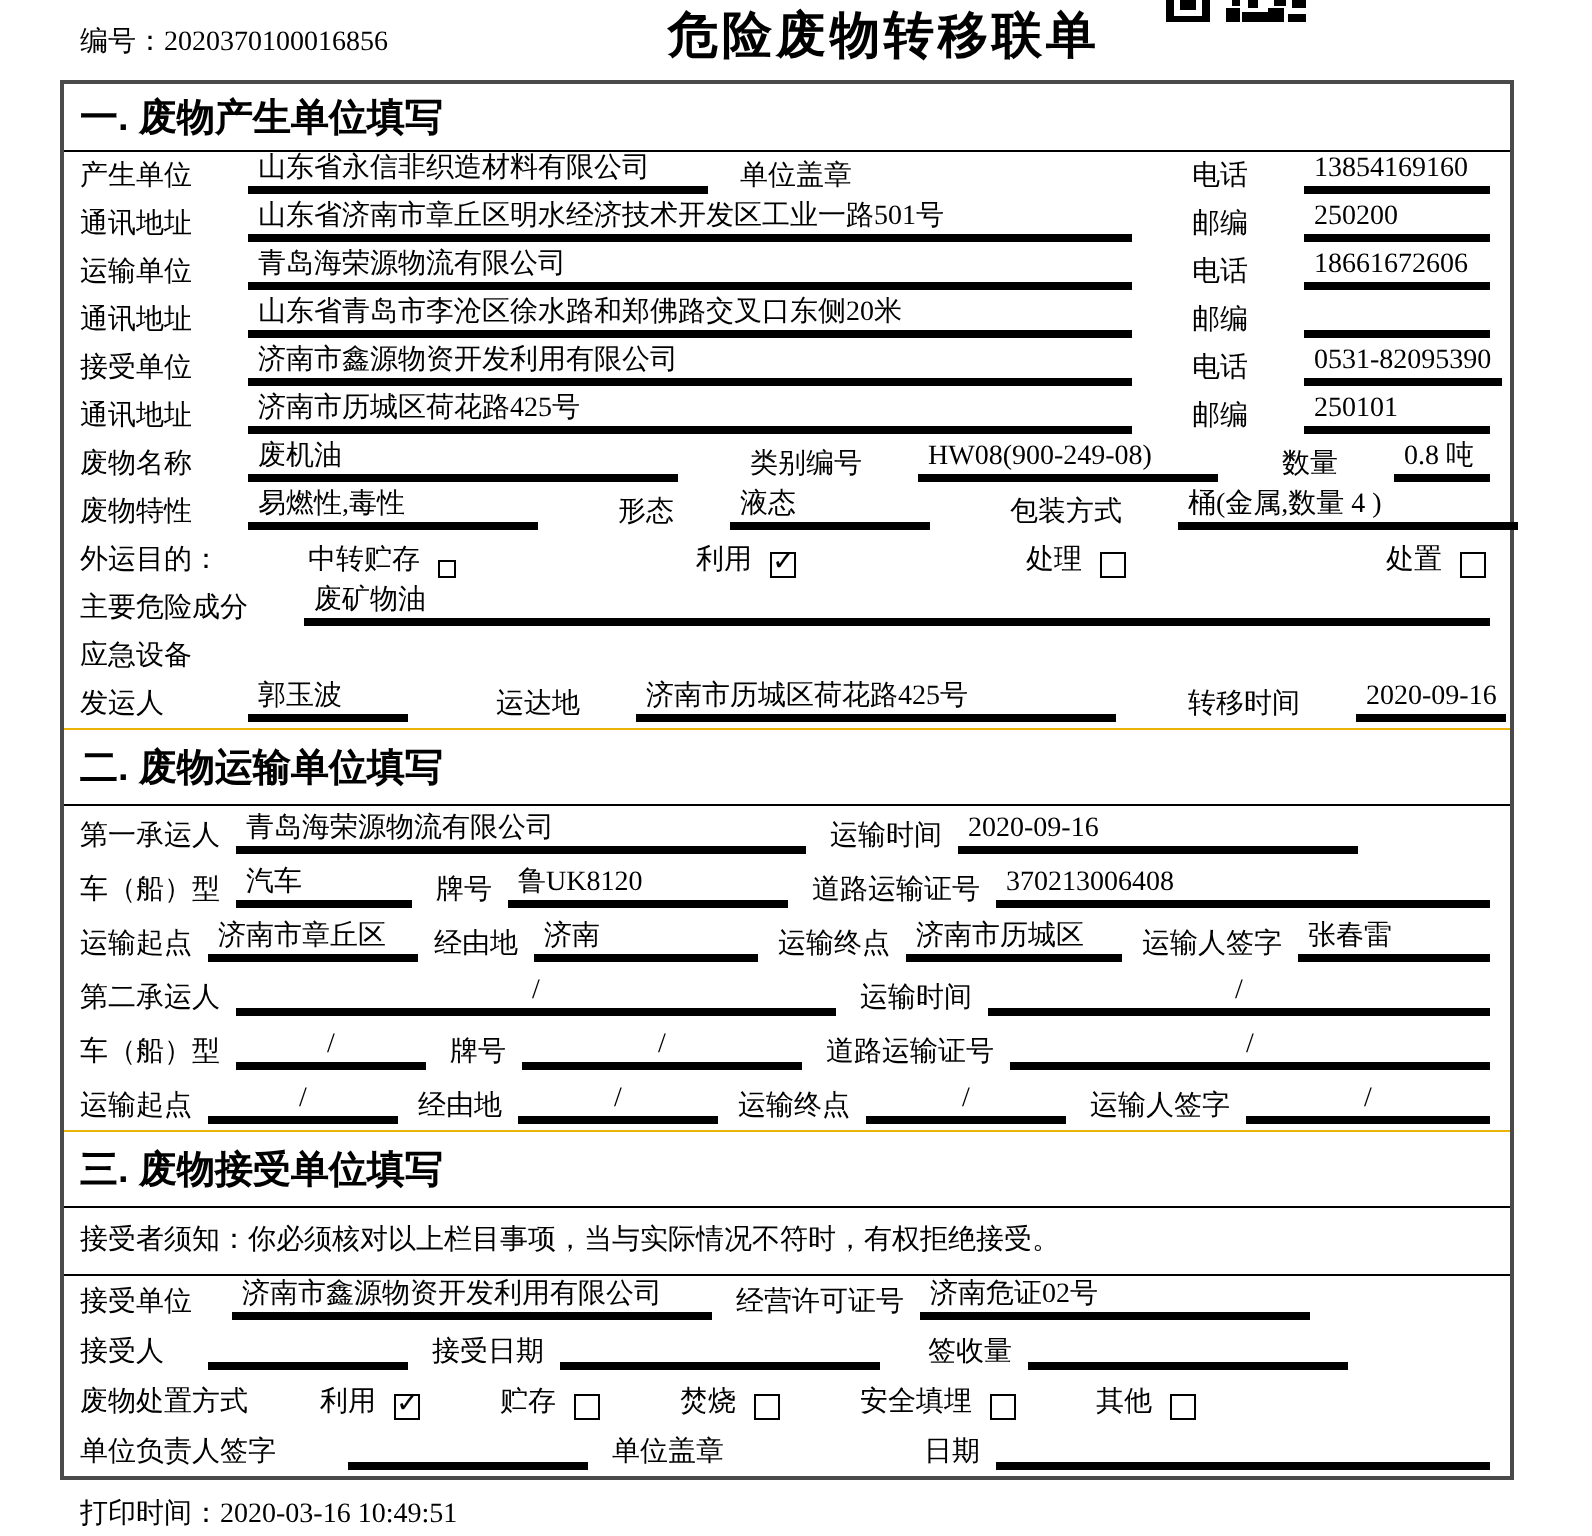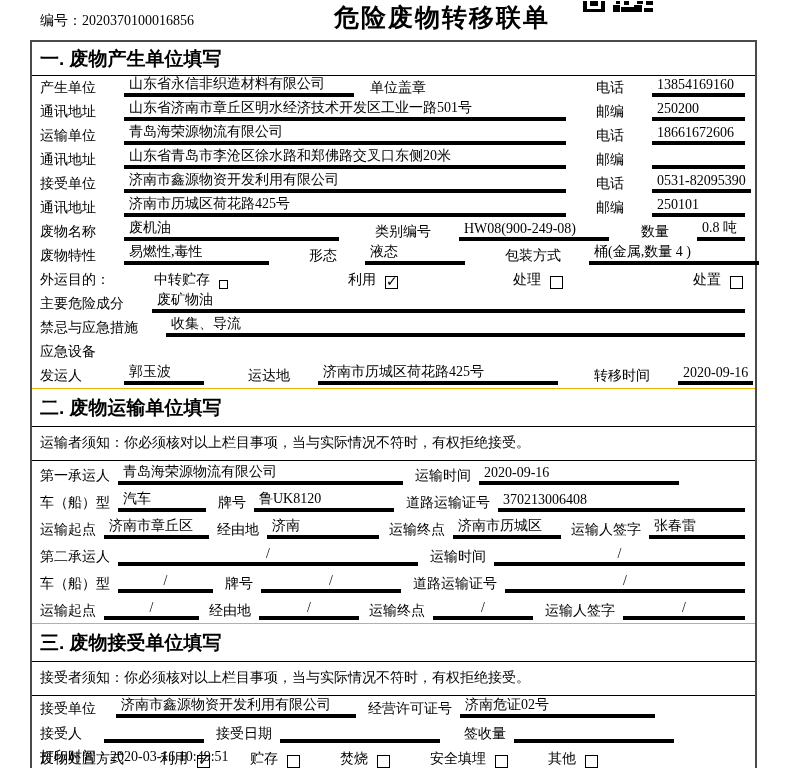--- a/index.html
+++ b/index.html
@@ -194,42 +194,37 @@
         <span>处置</span>
         <span class="cb"></span>
       </span>
     </div>
 
     <div class="row">
       <span class="lbl">主要危险成分</span>
       <span class="val grow">废矿物油</span>
     </div>
 
-    <div class="row">
-      <span class="lbl">禁忌与应急措施</span>
-      <span class="val grow">收集、导流</span>
-    </div>
 
     <div class="row">
       <span class="lbl w56l">应急设备</span>
     </div>
 
     <div class="row">
       <span class="lbl w56l">发运人</span>
       <span class="val w80">郭玉波</span>
       <span class="lbl ml24">运达地</span>
       <span class="val w240">济南市历城区荷花路425号</span>
       <span class="lbl ml16">转移时间</span>
       <span class="val grow">2020-09-16</span>
     </div>
   </div>
 
   <div class="s2">
     <div class="sec-title bt">二. 废物运输单位填写</div>
-    <div class="notice">运输者须知：你必须核对以上栏目事项，当与实际情况不符时，有权拒绝接受。</div>
 
     <div class="row">
       <span class="lbl">第一承运人</span>
       <span class="val w285">青岛海荣源物流有限公司</span>
       <span class="lbl ml12">运输时间</span>
       <span class="val w200">2020-09-16</span>
     </div>
 
     <div class="row">
       <span class="lbl">车（船）型</span>

